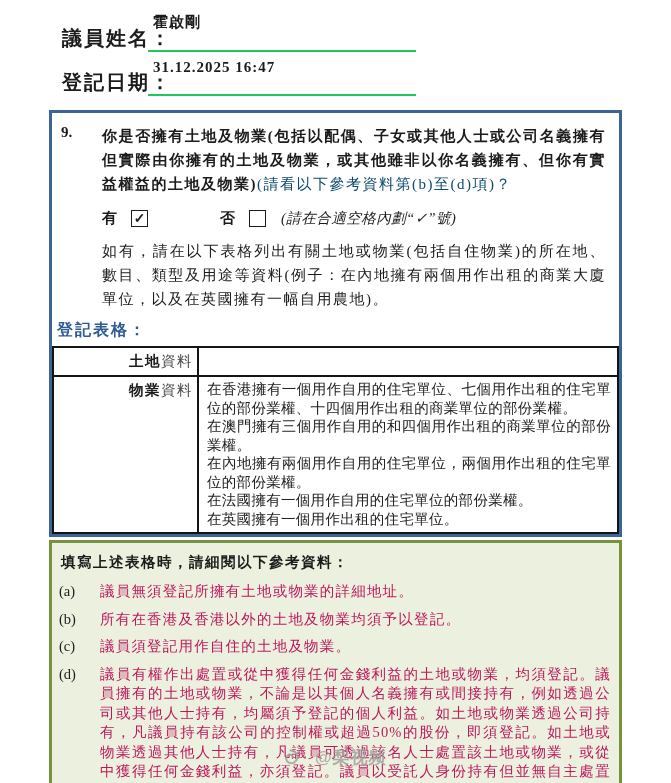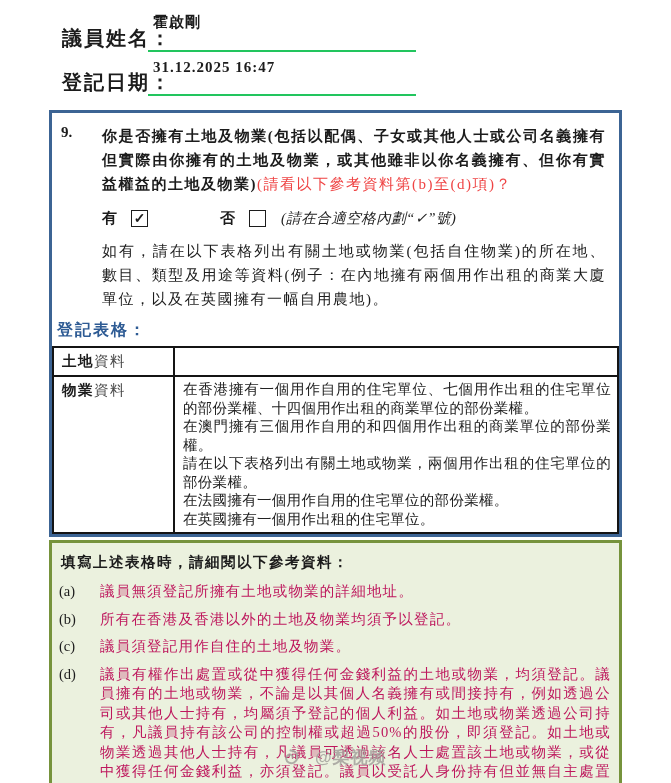--- a/index.html
+++ b/index.html
@@ -38,21 +38,21 @@
     text-align: center; font-style: italic; font-size: 14px;
     letter-spacing: 1px; padding: 2px 0 4px 0;
     border-bottom: 2.5px solid #000000;
   }
   .question { display: flex; padding: 11px 13px 0 9px; }
   .q-num { font-weight: bold; font-size: 15px; width: 41px; flex-shrink: 0; }
   .q-text {
     font-weight: bold; font-size: 15px; line-height: 24px;
     letter-spacing: 1.5px; text-align: justify;
   }
-  .q-ref { color: #ef4444; font-weight: normal; }
+  .q-ref { color: #0c4a6e; font-weight: normal; }
 
   .checkbox-row {
     display: flex; align-items: center;
     margin: 13px 0 0 50px; font-size: 15px;
   }
   .cb-label { font-weight: bold; letter-spacing: 1px; }
   .checkbox {
     width: 17px; height: 17px; border: 1.6px solid #1c1c1c;
     margin-left: 13px; display: flex; align-items: center; justify-content: center;
     font-size: 14px; font-weight: bold; line-height: 1;
@@ -67,21 +67,21 @@
 
   .table-heading {
     color: #2e5b94; font-weight: bold; font-size: 16px;
     letter-spacing: 2px; margin: 9px 0 5px 5px;
   }
 
   table.reg-table { width: 100%; border-collapse: collapse; }
   table.reg-table td {
     border: 2px solid #141414; vertical-align: top; font-size: 14.5px;
   }
-  .label-cell { width: 121px; padding: 4px 4px 4px 8px; white-space: nowrap; }
+  .label-cell { width: 145px; padding: 4px 4px 4px 8px; white-space: nowrap; text-align: right; }
   .label-bold { font-weight: bold; letter-spacing: 1.5px; }
   .label-rest { color: #4a4a4a; letter-spacing: 1.5px; }
   .land-row .label-cell, .land-row .content-cell { height: 29px; }
   .content-cell { padding: 3px 6px 4px 8px; }
   .content-cell p { line-height: 18.5px; letter-spacing: 0.3px; text-align: justify; color: #222; }
 
   
   .notes-box {
     width: 573px; margin: 3px 0 0 49px;
     border: 3px solid #76933c; background: #ebf1de;
@@ -146,21 +146,21 @@
     <tbody>
         <tr class="land-row">
       <td class="label-cell"><span class="label-bold">土地</span><span class="label-rest">資料</span></td>
       <td class="content-cell"></td>
     </tr>
     <tr>
       <td class="label-cell"><span class="label-bold">物業</span><span class="label-rest">資料</span></td>
       <td class="content-cell">
         <p>在香港擁有一個用作自用的住宅單位、七個用作出租的住宅單位的部份業權、十四個用作出租的商業單位的部份業權。</p>
         <p>在澳門擁有三個用作自用的和四個用作出租的商業單位的部份業權。</p>
-        <p>請在以下表格列出有關土地或物業，兩個用作出租的住宅單位的部份業權。</p>
+        <p>在內地擁有兩個用作自用的住宅單位，兩個用作出租的住宅單位的部份業權。</p>
         <p>在法國擁有一個用作自用的住宅單位的部份業權。</p>
         <p>在英國擁有一個用作出租的住宅單位。</p>
       </td>
     </tr>
   </tbody>
     </table>
 </div>
 
 <div class="notes-box">
   <div class="notes-heading">填寫上述表格時，請細閱以下參考資料：</div>

